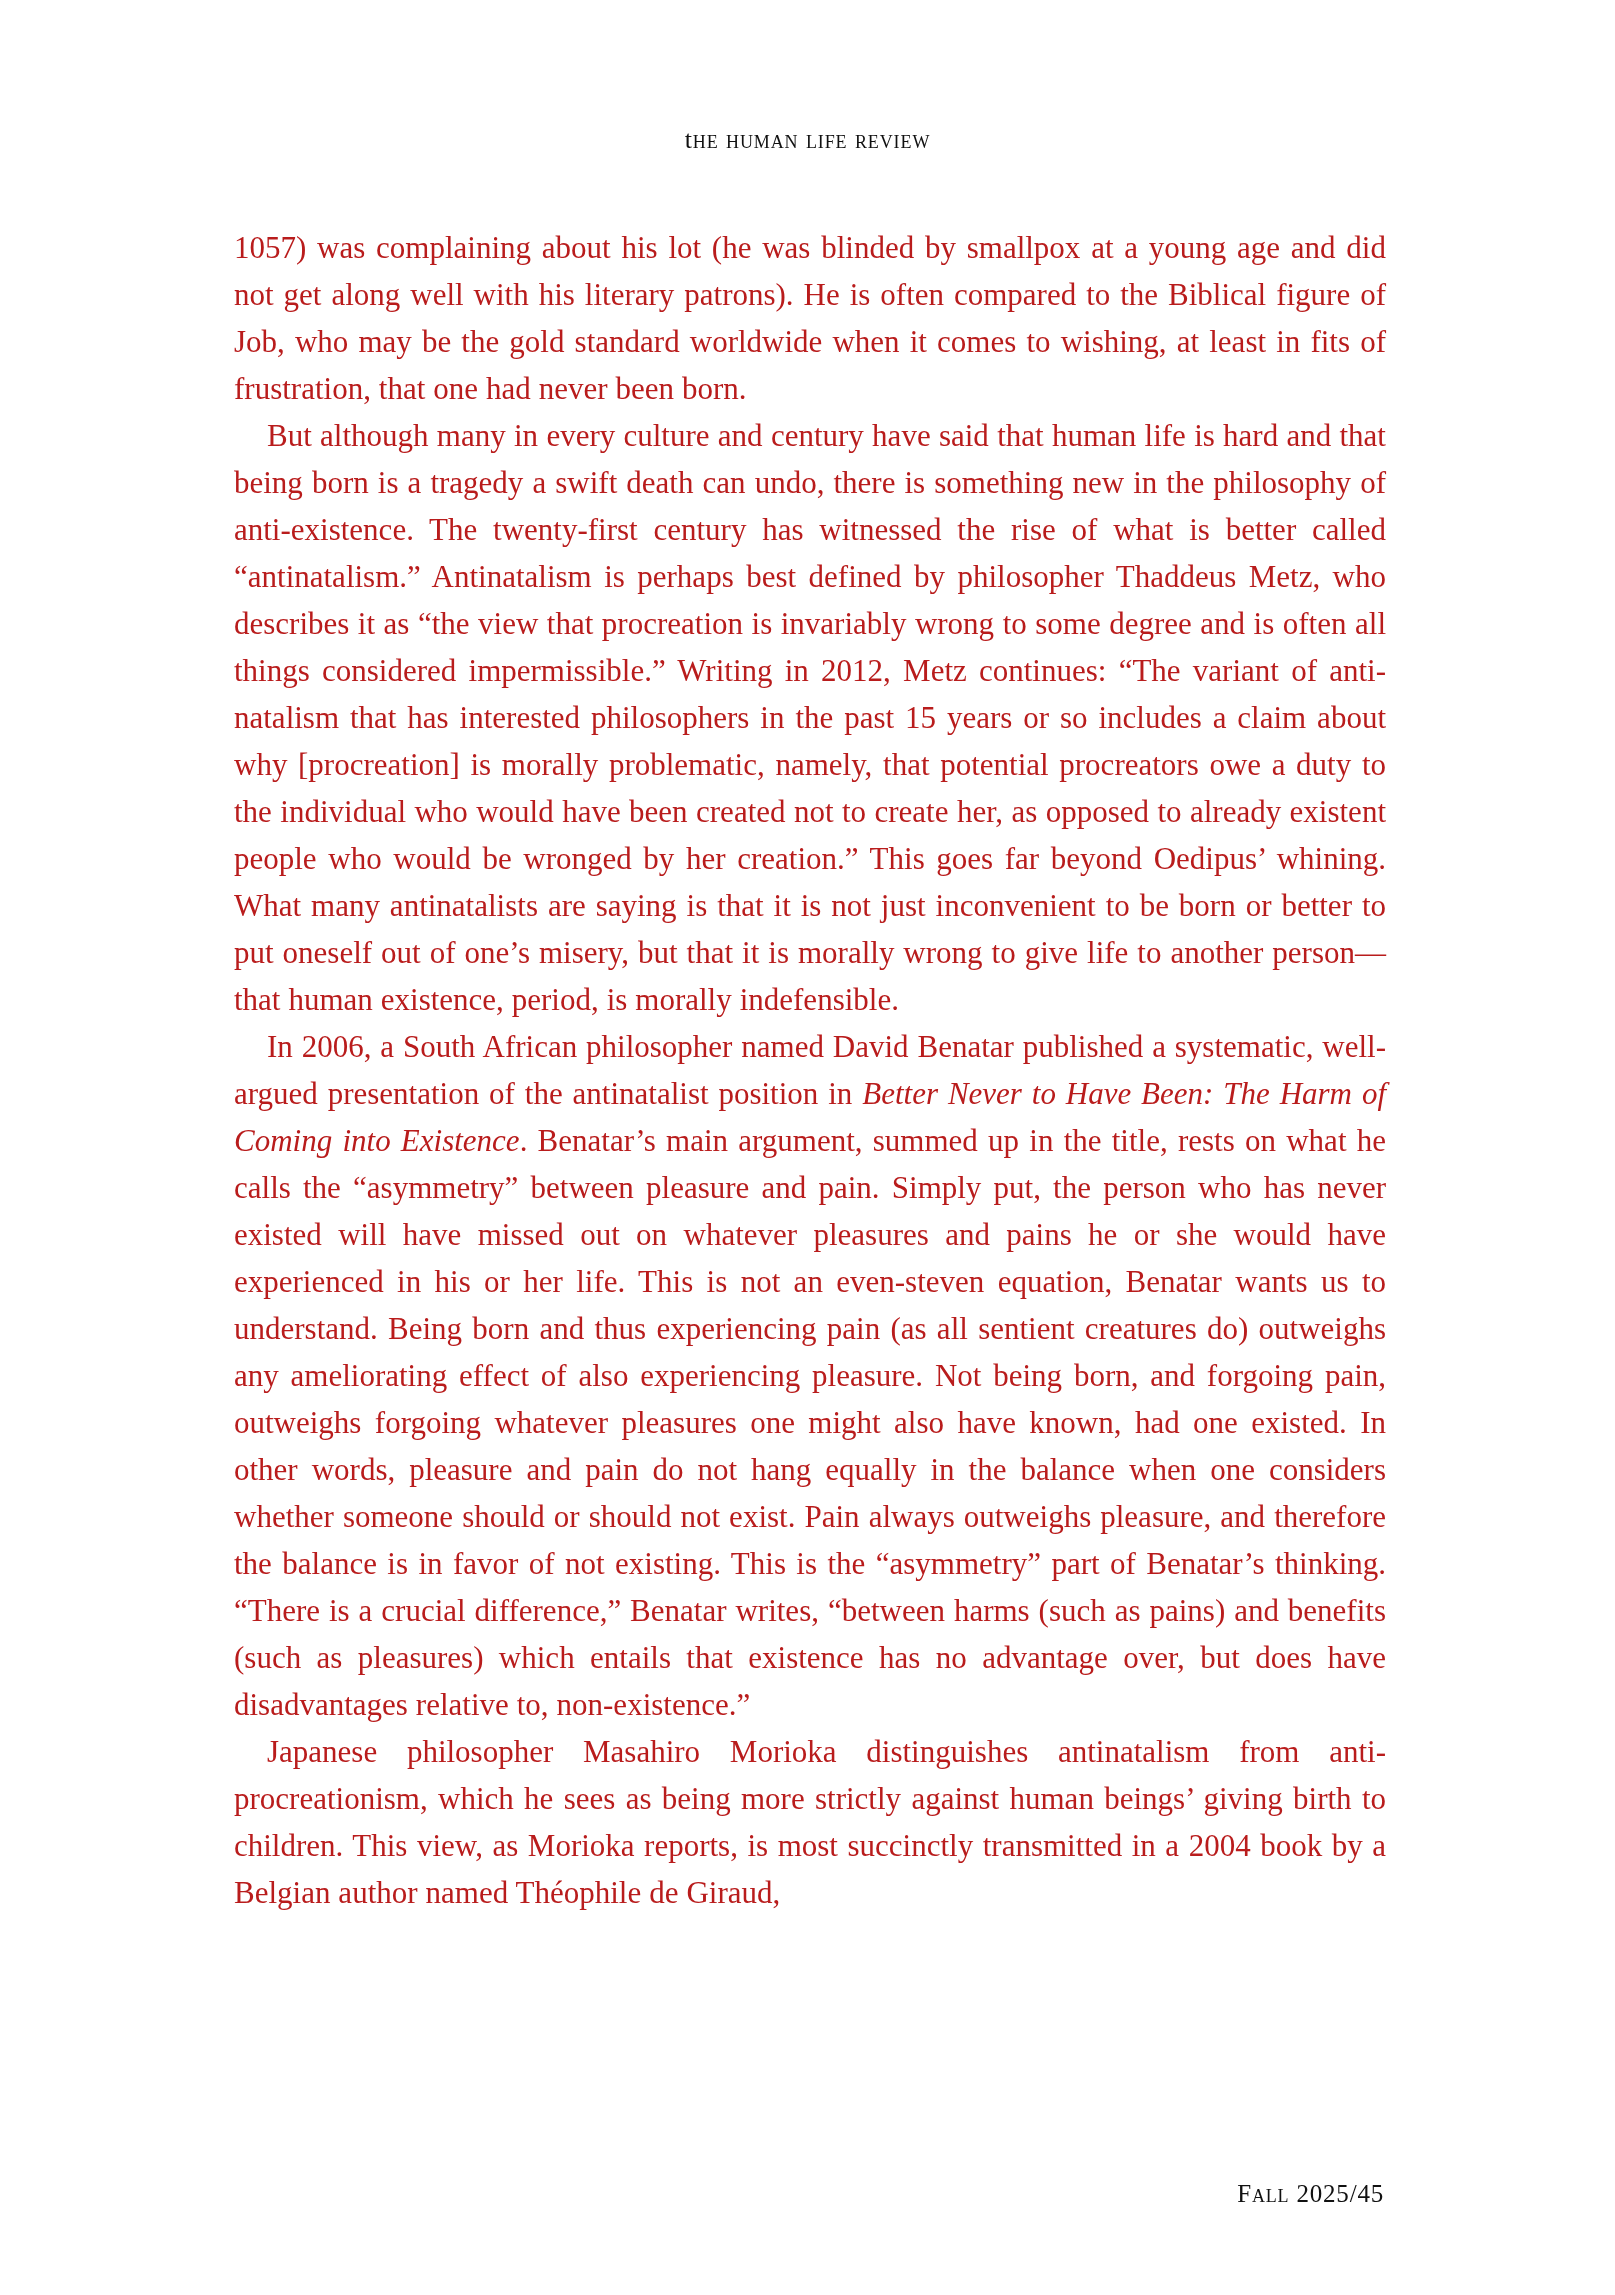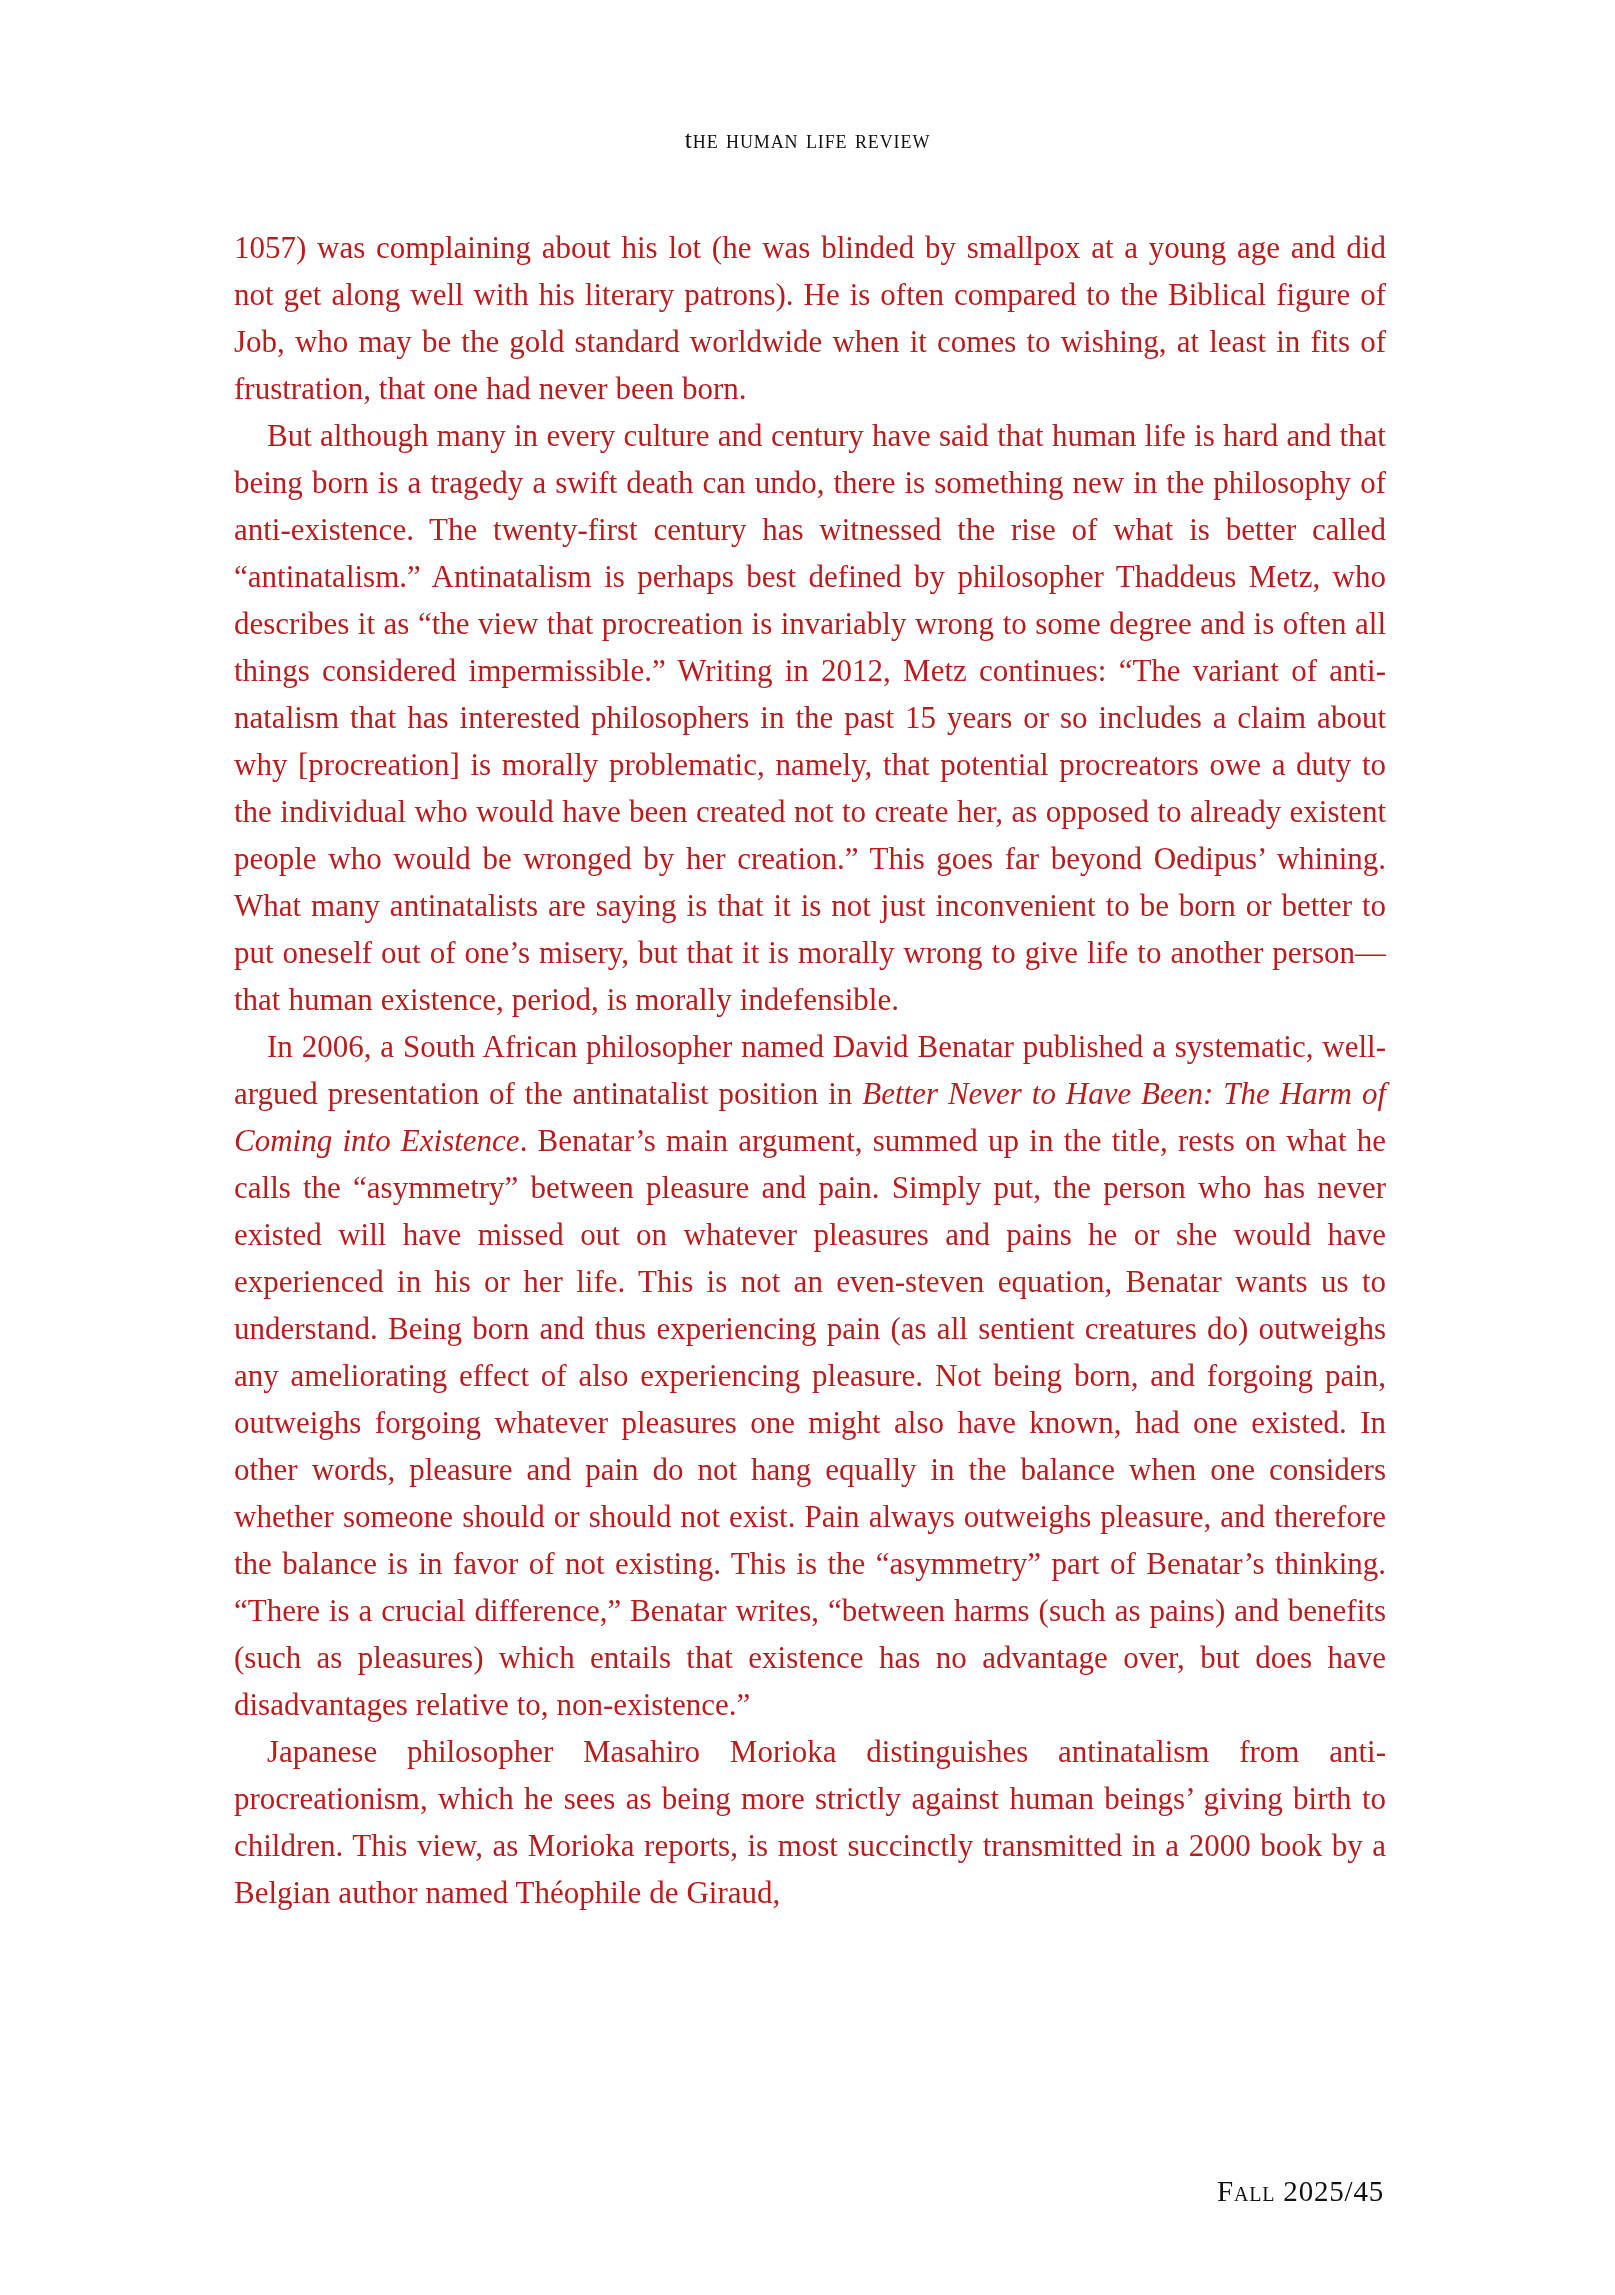--- a/index.html
+++ b/index.html
@@ -64,21 +64,21 @@
   .para em,
   .para .ital {
     font-style: italic;
   }
 
   
   .folio {
     position: absolute;
     right: 231px;
     bottom: 89px;
-    font-size: 29px;
+    font-size: 25px;
     letter-spacing: 0.8px;
     font-variant: small-caps;
     color: #111111;
     line-height: 1;
     white-space: nowrap;
   }
 </style>
 </head>
 <body>
 
@@ -87,20 +87,20 @@
   <div class="running-head">The Human Life Review</div>
 
   <div class="textblock">
 
     <p class="para">1057) was complaining about his lot (he was blinded by smallpox at a young age and did not get along well with his literary patrons). He is often compared to the Biblical figure of Job, who may be the gold standard worldwide when it comes to wishing, at least in fits of frustration, that one had never been born.</p>
 
     <p class="para indent">But although many in every culture and century have said that human life is hard and that being born is a tragedy a swift death can undo, there is something new in the philosophy of anti-existence. The twenty-first century has witnessed the rise of what is better called “antinatalism.” Antinatalism is perhaps best defined by philosopher Thaddeus Metz, who describes it as “the view that procreation is invariably wrong to some degree and is often all things considered impermissible.” Writing in 2012, Metz continues: “The variant of anti-natalism that has interested philosophers in the past 15 years or so includes a claim about why [procreation] is morally problematic, namely, that potential procreators owe a duty to the individual who would have been created not to create her, as opposed to already existent people who would be wronged by her creation.” This goes far beyond Oedipus’ whining. What many antinatalists are saying is that it is not just inconvenient to be born or better to put oneself out of one’s misery, but that it is morally wrong to give life to another person—that human existence, period, is morally indefensible.</p>
 
     <p class="para indent"><span>In 2006, a South African philosopher named David Benatar published a systematic, well-argued presentation of the antinatalist position in </span><em class="ital">Better Never to Have Been: The Harm of Coming into Existence</em><span>. Benatar’s main argument, summed up in the title, rests on what he calls the “asymmetry” between pleasure and pain. Simply put, the person who has never existed will have missed out on whatever pleasures and pains he or she would have experienced in his or her life. This is not an even-steven equation, Benatar wants us to understand. Being born and thus experiencing pain (as all sentient creatures do) outweighs any ameliorating effect of also experiencing pleasure. Not being born, and forgoing pain, outweighs forgoing whatever pleasures one might also have known, had one existed. In other words, pleasure and pain do not hang equally in the balance when one considers whether someone should or should not exist. Pain always outweighs pleasure, and therefore the balance is in favor of not existing. This is the “asymmetry” part of Benatar’s thinking. “There is a crucial difference,” Benatar writes, “between harms (such as pains) and benefits (such as pleasures) which entails that existence has no advantage over, but does have disadvantages relative to, non-existence.”</span></p>
 
-    <p class="para indent">Japanese philosopher Masahiro Morioka distinguishes antinatalism from anti-procreationism, which he sees as being more strictly against human beings’ giving birth to children. This view, as Morioka reports, is most succinctly transmitted in a 2000 book by a Belgian author named Théophile de Giraud,</p>
+    <p class="para indent">Japanese philosopher Masahiro Morioka distinguishes antinatalism from anti-procreationism, which he sees as being more strictly against human beings’ giving birth to children. This view, as Morioka reports, is most succinctly transmitted in a 2004 book by a Belgian author named Théophile de Giraud,</p>
 
   </div>
 
   <div class="folio">Fall 2025/45</div>
 
 </div>
 
 
 </body></html>

